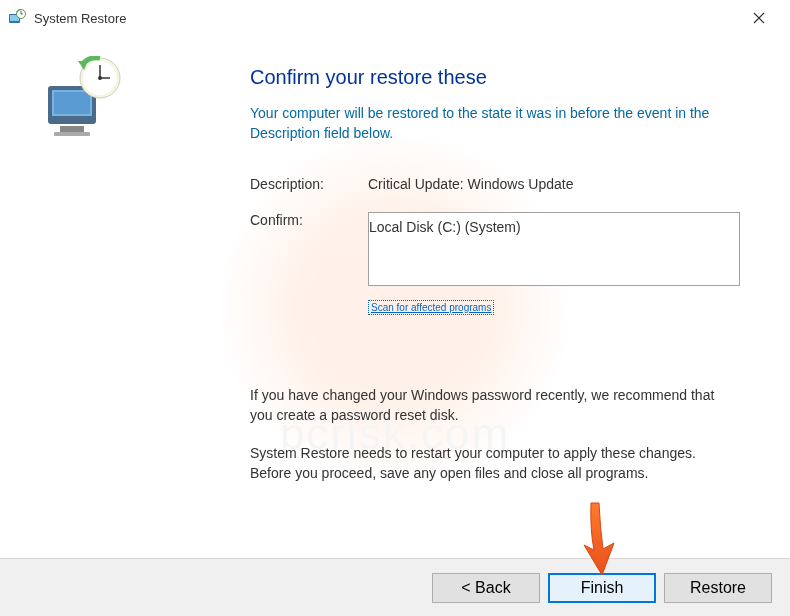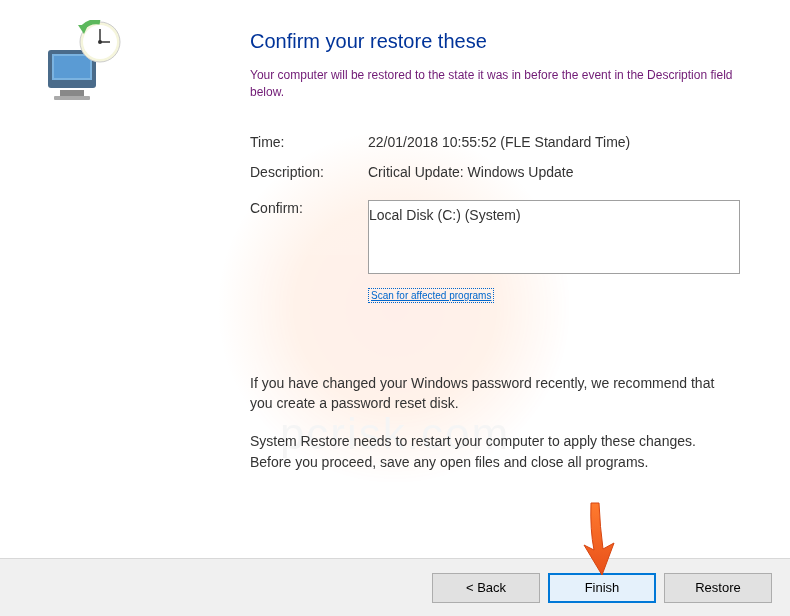--- a/index.html
+++ b/index.html
@@ -73,22 +73,22 @@
       flex: 1;
       padding: 30px 50px 0 30px;
     }
     .heading {
       font-size: 20px;
       color: #003399;
       font-weight: 400;
       margin-bottom: 14px;
     }
     .subtext {
-      font-size: 12px;
-      color: #701a75;
+      font-size: 14px;
+      color: #0369a1;
       line-height: 1.45;
       margin-bottom: 32px;
     }
     .info-row {
       display: flex;
       margin-bottom: 14px;
       font-size: 14px;
     }
     .info-label {
       width: 118px;
@@ -138,21 +138,21 @@
       align-items: center;
       justify-content: flex-end;
       padding-right: 18px;
       gap: 8px;
     }
     .btn {
       min-width: 108px;
       height: 30px;
       background: #e1e1e1;
       border: 1px solid #adadad;
-      font-size: 13px;
+      font-size: 16px;
       font-family: inherit;
       cursor: pointer;
       padding: 0 8px;
     }
     .btn.primary {
       border: 2px solid #0078d7;
       background: #e5f1fb;
     }
     .watermark {
       position: absolute;
@@ -195,20 +195,39 @@
 </head>
 <body>
 
 <div class="window">
 
   <div class="watermark">
     <div class="watermark-circle"></div>
     <div class="watermark-text">pcrisk.com</div>
   </div>
 
+  <div class="titlebar">
+    <span class="titlebar-icon">
+      <svg viewBox="0 0 18 18">
+        <rect x="1" y="5" width="11" height="9" fill="#3a6ea5" rx="1"></rect>
+        <rect x="2" y="6" width="9" height="6" fill="#87ceeb"></rect>
+        <circle cx="13" cy="5" r="4.5" fill="#fff" stroke="#4a9e4a" stroke-width="1"></circle>
+        <path d="M13 2 L13 5 L15 5" stroke="#333" stroke-width="0.8" fill="none"></path>
+        <path d="M9 3 A4.5 4.5 0 0 1 13 0.5" stroke="#4a9e4a" stroke-width="1.2" fill="none"></path>
+        <polygon points="8.5,2 9.5,4 10,2.5" fill="#4a9e4a"></polygon>
+      </svg>
+    </span>
+    <span class="titlebar-text">System Restore</span>
+    <div class="close-btn">
+      <svg width="12" height="12" viewBox="0 0 12 12">
+        <line x1="1" y1="1" x2="11" y2="11" stroke="#333" stroke-width="1.2"></line>
+        <line x1="11" y1="1" x2="1" y2="11" stroke="#333" stroke-width="1.2"></line>
+      </svg>
+    </div>
+  </div>
 
   <div class="content">
     <div class="sidebar">
       <div class="restore-icon">
         <svg viewBox="0 0 90 90">
           <rect x="8" y="30" width="48" height="38" fill="#4a6b8a" rx="3"></rect>
           <rect x="12" y="34" width="40" height="26" fill="#7bb3e0"></rect>
           <rect x="14" y="36" width="36" height="22" fill="#5a9bd4"></rect>
           <rect x="20" y="70" width="24" height="6" fill="#888"></rect>
           <rect x="14" y="76" width="36" height="4" fill="#aaa" rx="1"></rect>
@@ -220,24 +239,20 @@
           <path d="M 42 8 A 20 20 0 0 1 60 2" stroke="#5cb85c" stroke-width="5" fill="none"></path>
           <polygon points="38,5 44,14 48,5" fill="#5cb85c"></polygon>
         </svg>
       </div>
     </div>
 
     <div class="main main-content-inner">
       <h1 class="heading">Confirm your restore these</h1>
       <p class="subtext">Your computer will be restored to the state it was in before the event in the Description field below.</p>
 
-      <div class="info-row">
-        <div class="info-label">Time:</div>
-        <div class="info-value">22/01/2018 10:55:52 (FLE Standard Time)</div>
-      </div>
 
       <div class="info-row">
         <div class="info-label">Description:</div>
         <div class="info-value">Critical Update: Windows Update</div>
       </div>
 
       <div class="info-row" style="margin-top:20px; margin-bottom:6px;">
         <div class="info-label">Confirm:</div>
         <div class="info-value">
           <div class="drives-box">

